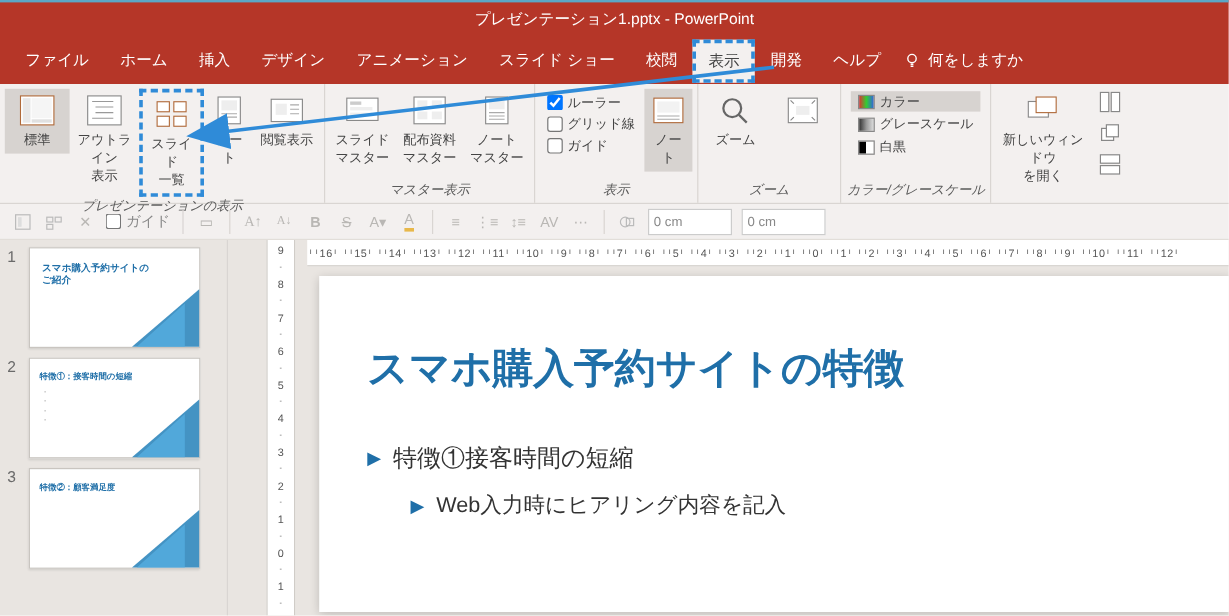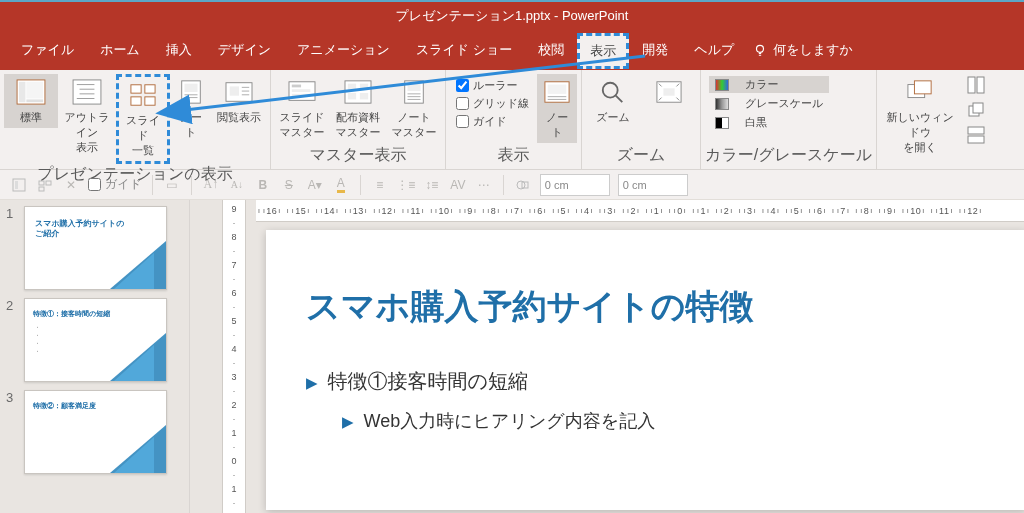--- a/index.html
+++ b/index.html
@@ -8,30 +8,30 @@
 .titlebar { height:30px; background:#b53628; color:#fff; display:flex; align-items:center; justify-content:center; font-size:13px; border-top:2px solid #5ba7c7; }
 .menubar { height:40px; background:#b53628; display:flex; align-items:center; padding:0 8px; gap:0; }
 .menubar .tab { color:#fff; font-size:13px; padding:0 13px; height:40px; display:flex; align-items:center; cursor:pointer; }
 .menubar .tab.active { background:#f3f0ef; color:#444; border:3px dashed #2f8bd8; padding:0 10px; height:36px; margin-top:2px; }
 .menubar .help { display:flex; align-items:center; color:#fff; gap:6px; margin-left:6px; font-size:13px; }
 .bulb-ico { width:14px; height:14px; }
 
 .ribbon { height:100px; background:#f3f0ef; border-bottom:1px solid #d9d5d2; display:flex; }
 .rgroup { border-right:1px solid #d9d5d2; display:flex; flex-direction:column; padding:4px 4px 0 4px; }
 .rgroup .controls { flex:1; display:flex; align-items:flex-start; gap:2px; }
-.rgroup .label { text-align:center; font-size:16px; color:#5a5a5a; padding:0 0 3px 0; }
+.rgroup .label { text-align:center; font-size:11px; color:#5a5a5a; padding:0 0 3px 0;font-style:italic; }
 .bigbtn { display:flex; flex-direction:column; align-items:center; justify-content:flex-start; width:54px; padding:3px 2px; font-size:11px; color:#444; cursor:pointer; text-align:center; line-height:1.35; }
 .bigbtn .ico { width:34px; height:30px; margin-bottom:3px; display:flex; align-items:center; justify-content:center; }
 .bigbtn.highlight { border:3px dashed #2f8bd8; }
 .bigbtn.sel { background:#d7d3d0; }
 .chk-stack { display:flex; flex-direction:column; gap:3px; padding:4px 6px; font-size:11px; color:#444; }
 .chk-stack label { display:flex; align-items:center; gap:4px; cursor:pointer; }
 .chk-stack input { width:13px; height:13px; }
 .color-stack { display:flex; flex-direction:column; gap:2px; padding:2px 4px; font-size:11px; color:#444; }
-.color-stack .row { display:flex; align-items:center; gap:16px; padding:1px 6px; cursor:pointer; }
+.color-stack .row { display:flex; align-items:center; gap:4px; padding:1px 6px; cursor:pointer; }
 .color-stack .sw { width:14px; height:12px; border:1px solid #888; display:inline-block; }
 .color-stack .row.sel { background:#d7d3d0; }
 
 .qat { height:30px; background:#f3f0ef; border-bottom:1px solid #e2ded9; display:flex; align-items:center; padding:0 10px; gap:8px; font-size:12px; color:#888; }
 .qat .small { width:18px; height:18px; border:1px solid transparent; display:flex; align-items:center; justify-content:center; cursor:pointer; color:#b9b7b4; }
 .qat .sep { width:1px; height:20px; background:#d9d5d2; margin:0 2px; }
 .qat label { display:flex; align-items:center; gap:4px; font-size:12px; color:#888; }
 .spin { width:70px; height:22px; border:1px solid #ccc; background:#fff; display:flex; align-items:center; padding:0 4px; font-size:11px; color:#888; }
 
 .workspace { display:flex; height:313px; background:#e9e5e1; }

